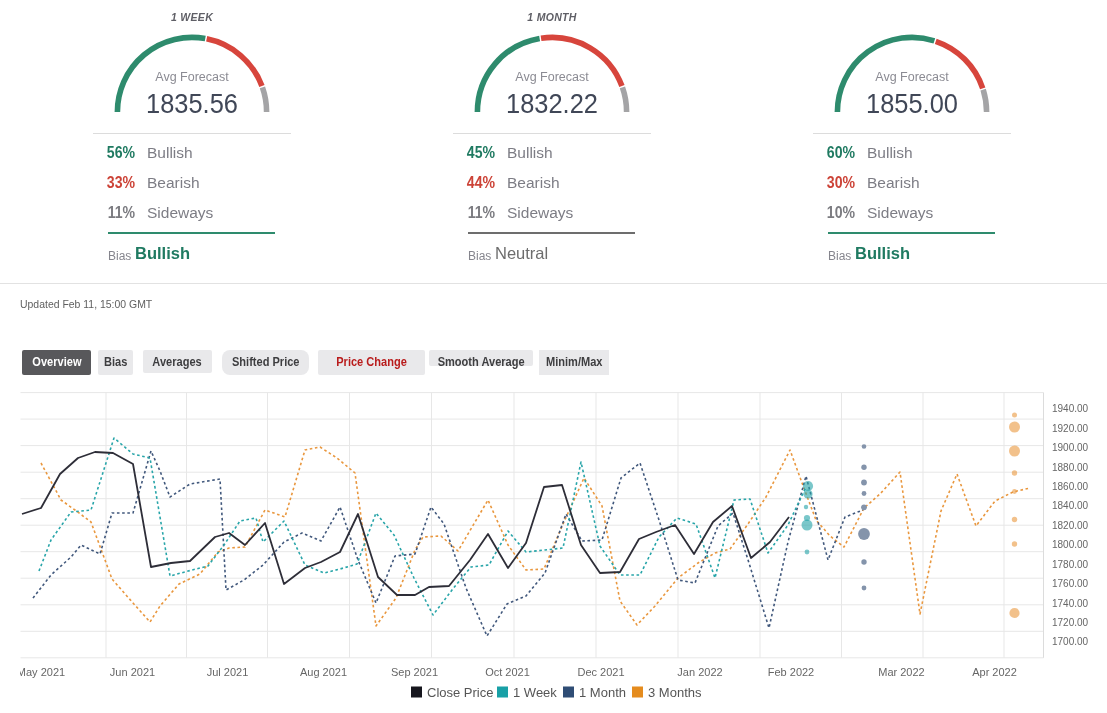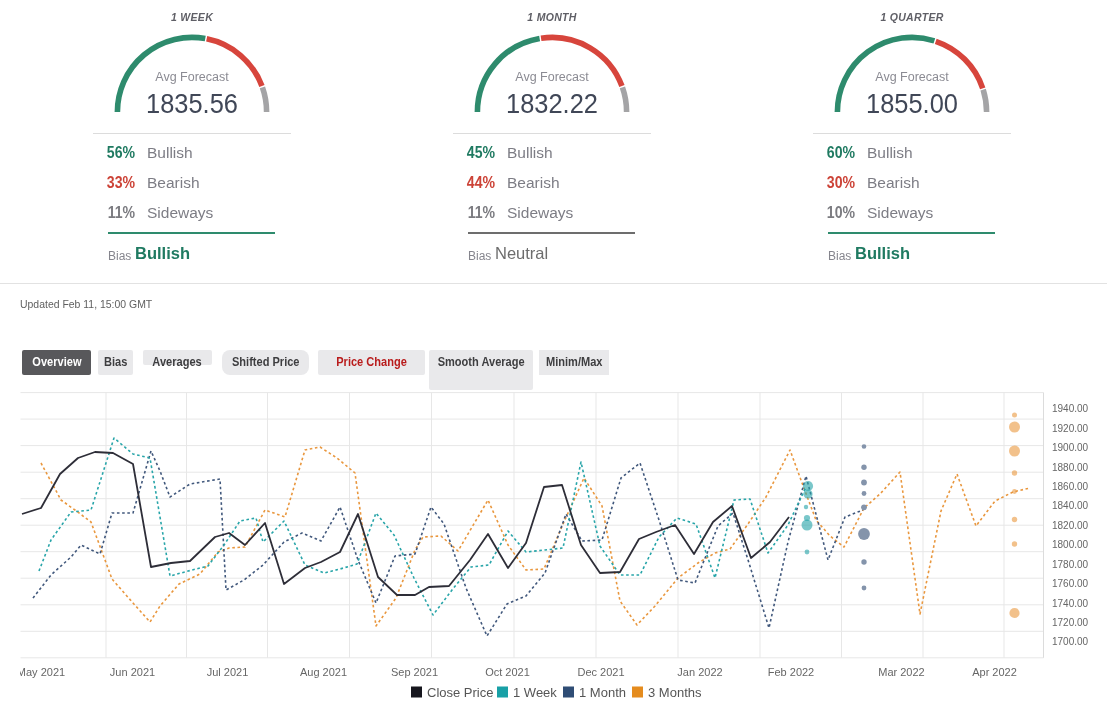--- a/index.html
+++ b/index.html
@@ -39,21 +39,20 @@
     <div style="position:absolute;left:50%;margin-left:-45px;top:144px;font-size:15.5px;color:#7d7d85">Bullish</div>
     <div style="position:absolute;right:50%;margin-right:57px;top:174px;font-weight:bold;font-size:16px;color:#cc4337;transform:scaleX(0.88);transform-origin:100% 50%">44%</div>
     <div style="position:absolute;left:50%;margin-left:-45px;top:174px;font-size:15.5px;color:#7d7d85">Bearish</div>
     <div style="position:absolute;right:50%;margin-right:57px;top:204px;font-weight:bold;font-size:16px;color:#7b7b80;transform:scaleX(0.88);transform-origin:100% 50%">11%</div>
     <div style="position:absolute;left:50%;margin-left:-45px;top:204px;font-size:15.5px;color:#7d7d85">Sideways</div>
 <div style="position:absolute;top:232px;left:50%;margin-left:-84px;width:167px;height:2px;background:#6d6d6d"></div>
 <div style="position:absolute;top:246px;left:50%;margin-left:-84px;font-size:12px;color:#85858d;padding-top:3px">Bias</div>
 <div style="position:absolute;top:244px;left:50%;margin-left:-57px;font-size:16.5px;font-weight:normal;color:#6d6d6d">Neutral</div>
 </div>
 <div style="position:absolute;left:732px;top:0;width:360px;height:283px">
-<div style="position:absolute;top:11px;width:100%;text-align:center;font-size:10.5px;font-weight:bold;font-style:italic;color:#5f5f66;letter-spacing:0.3px">1 QUARTER</div>
 <svg width="160" height="85" style="position:absolute;left:50%;margin-left:-80px;top:30px">
       <path d="M 5.40 82.00 A 74.6 74.6 0 0 1 102.37 10.83" stroke="#2e8b6d" stroke-width="5.6" fill="none"></path>
       <path d="M 103.73 11.28 A 74.6 74.6 0 0 1 150.72 58.27" stroke="#d7453c" stroke-width="5.6" fill="none"></path>
       <path d="M 151.17 59.63 A 74.6 74.6 0 0 1 154.60 82.00" stroke="#a4a4a6" stroke-width="5.6" fill="none"></path>
     </svg>
 <div style="position:absolute;top:70px;width:100%;text-align:center;font-size:12.5px;color:#8b8b93">Avg Forecast</div>
 <div style="position:absolute;top:88px;width:100%;text-align:center;font-size:27.5px;color:#404757;transform:scaleX(0.925)">1855.00</div>
 <div style="position:absolute;top:133px;left:50%;margin-left:-99px;width:198px;height:1px;background:#dcdcdc"></div>
 <div style="position:absolute;right:50%;margin-right:57px;top:144px;font-weight:bold;font-size:16px;color:#1f7a61;transform:scaleX(0.88);transform-origin:100% 50%">60%</div>
     <div style="position:absolute;left:50%;margin-left:-45px;top:144px;font-size:15.5px;color:#7d7d85">Bullish</div>
@@ -62,24 +61,24 @@
     <div style="position:absolute;right:50%;margin-right:57px;top:204px;font-weight:bold;font-size:16px;color:#7b7b80;transform:scaleX(0.88);transform-origin:100% 50%">10%</div>
     <div style="position:absolute;left:50%;margin-left:-45px;top:204px;font-size:15.5px;color:#7d7d85">Sideways</div>
 <div style="position:absolute;top:232px;left:50%;margin-left:-84px;width:167px;height:2px;background:#2e8b6d"></div>
 <div style="position:absolute;top:246px;left:50%;margin-left:-84px;font-size:12px;color:#85858d;padding-top:3px">Bias</div>
 <div style="position:absolute;top:244px;left:50%;margin-left:-57px;font-size:16.5px;font-weight:bold;color:#1f7a61">Bullish</div>
 </div>
 <div style="position:absolute;top:283px;left:0;width:1107px;height:1px;background:#e2e2e2"></div>
 <div style="position:absolute;top:298px;left:20px;font-size:11px;color:#5f5f5f;transform:scaleX(0.95);transform-origin:0 50%">Updated Feb 11, 15:00 GMT</div>
 <div style="position:absolute;left:22px;top:350px;width:69px;height:24.5px;line-height:24.5px;background:#58585b;color:#fff;font-size:13px;font-weight:bold;text-align:center;border-radius:2px;white-space:nowrap"><span style="display:inline-block;transform:scaleX(0.85)">Overview</span></div>
 <div style="position:absolute;left:98px;top:350px;width:35px;height:24.5px;line-height:24.5px;background:#e9e9eb;color:#3e3e40;font-size:13px;font-weight:bold;text-align:center;border-radius:2px;white-space:nowrap"><span style="display:inline-block;transform:scaleX(0.85)">Bias</span></div>
-<div style="position:absolute;left:143px;top:350px;width:69px;height:15px;line-height:24.5px;background:#e9e9eb;color:#3e3e40;font-size:13px;font-weight:bold;text-align:center;border-radius:2px;white-space:nowrap"><span style="display:inline-block;transform:scaleX(0.85)">Averages</span></div>
+<div style="position:absolute;left:143px;top:350px;width:69px;height:23px;line-height:24.5px;background:#e9e9eb;color:#3e3e40;font-size:13px;font-weight:bold;text-align:center;border-radius:2px;white-space:nowrap"><span style="display:inline-block;transform:scaleX(0.85)">Averages</span></div>
 <div style="position:absolute;left:222px;top:350px;width:87px;height:24.5px;line-height:24.5px;background:#e9e9eb;color:#3e3e40;font-size:13px;font-weight:bold;text-align:center;border-radius:8px;white-space:nowrap"><span style="display:inline-block;transform:scaleX(0.85)">Shifted Price</span></div>
 <div style="position:absolute;left:318px;top:350px;width:107px;height:24.5px;line-height:24.5px;background:#e9e9eb;color:#b91c1c;font-size:13px;font-weight:bold;text-align:center;border-radius:2px;white-space:nowrap"><span style="display:inline-block;transform:scaleX(0.85)">Price Change</span></div>
-<div style="position:absolute;left:429px;top:350px;width:104px;height:40px;line-height:24.5px;background:#e9e9eb;color:#3e3e40;font-size:13px;font-weight:bold;text-align:center;border-radius:2px;white-space:nowrap"><span style="display:inline-block;transform:scaleX(0.85)">Smooth Average</span></div>
+<div style="position:absolute;left:429px;top:350px;width:104px;height:16px;line-height:24.5px;background:#e9e9eb;color:#3e3e40;font-size:13px;font-weight:bold;text-align:center;border-radius:2px;white-space:nowrap"><span style="display:inline-block;transform:scaleX(0.85)">Smooth Average</span></div>
 <div style="position:absolute;left:539px;top:350px;width:70px;height:24.5px;line-height:24.5px;background:#e9e9eb;color:#3e3e40;font-size:13px;font-weight:bold;text-align:center;border-radius:0;white-space:nowrap"><span style="display:inline-block;transform:scaleX(0.85)">Minim/Max</span></div>
 <svg style="position:absolute;left:0;top:383px" width="1107" height="330">
     <line x1="20.5" y1="9.6" x2="1043.5" y2="9.6" stroke="#e7e7e7" stroke-width="1"></line>
     <line x1="20.5" y1="36.1" x2="1043.5" y2="36.1" stroke="#e7e7e7" stroke-width="1"></line>
     <line x1="20.5" y1="62.6" x2="1043.5" y2="62.6" stroke="#e7e7e7" stroke-width="1"></line>
     <line x1="20.5" y1="89.2" x2="1043.5" y2="89.2" stroke="#e7e7e7" stroke-width="1"></line>
     <line x1="20.5" y1="115.7" x2="1043.5" y2="115.7" stroke="#e7e7e7" stroke-width="1"></line>
     <line x1="20.5" y1="142.2" x2="1043.5" y2="142.2" stroke="#e7e7e7" stroke-width="1"></line>
     <line x1="20.5" y1="168.7" x2="1043.5" y2="168.7" stroke="#e7e7e7" stroke-width="1"></line>
     <line x1="20.5" y1="195.2" x2="1043.5" y2="195.2" stroke="#e7e7e7" stroke-width="1"></line>

